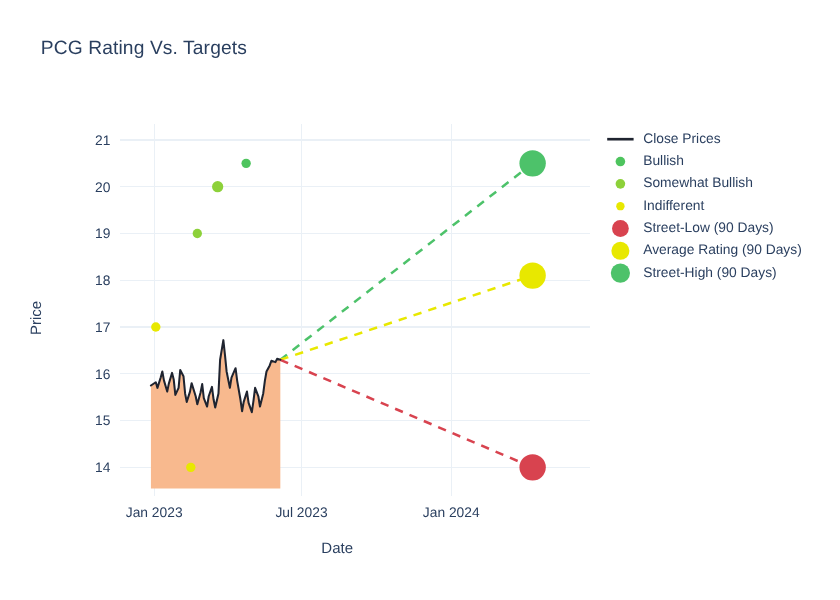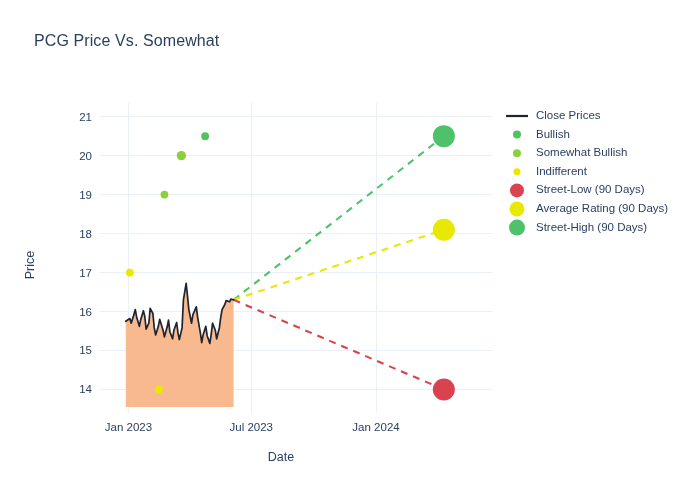--- a/index.html
+++ b/index.html
@@ -56,21 +56,21 @@
     stroke: #eaf0f6;
     stroke-width: 1;
     shape-rendering: crispEdges;
   }
 </style>
 </head>
 <body>
 
 <div id="chart-root">
 
-  <div class="chart-title">PCG Price Vs. Somewhat</div>
+  <div class="chart-title">PCG Rating Vs. Targets</div>
 
   <svg class="plot" viewBox="0 0 700 500" preserveAspectRatio="none">
     <g id="g-hgrid">
         <line x1="100" x2="492" y1="389.4615384615385" y2="389.4615384615385" class="gridline"></line>
         <line x1="100" x2="492" y1="350.4871794871795" y2="350.4871794871795" class="gridline"></line>
         <line x1="100" x2="492" y1="311.51282051282055" y2="311.51282051282055" class="gridline"></line>
         <line x1="100" x2="492" y1="272.53846153846155" y2="272.53846153846155" class="gridline"></line>
         <line x1="100" x2="492" y1="233.5641025641026" y2="233.5641025641026" class="gridline"></line>
         <line x1="100" x2="492" y1="194.58974358974365" y2="194.58974358974365" class="gridline"></line>
         <line x1="100" x2="492" y1="155.61538461538467" y2="155.61538461538467" class="gridline"></line>

